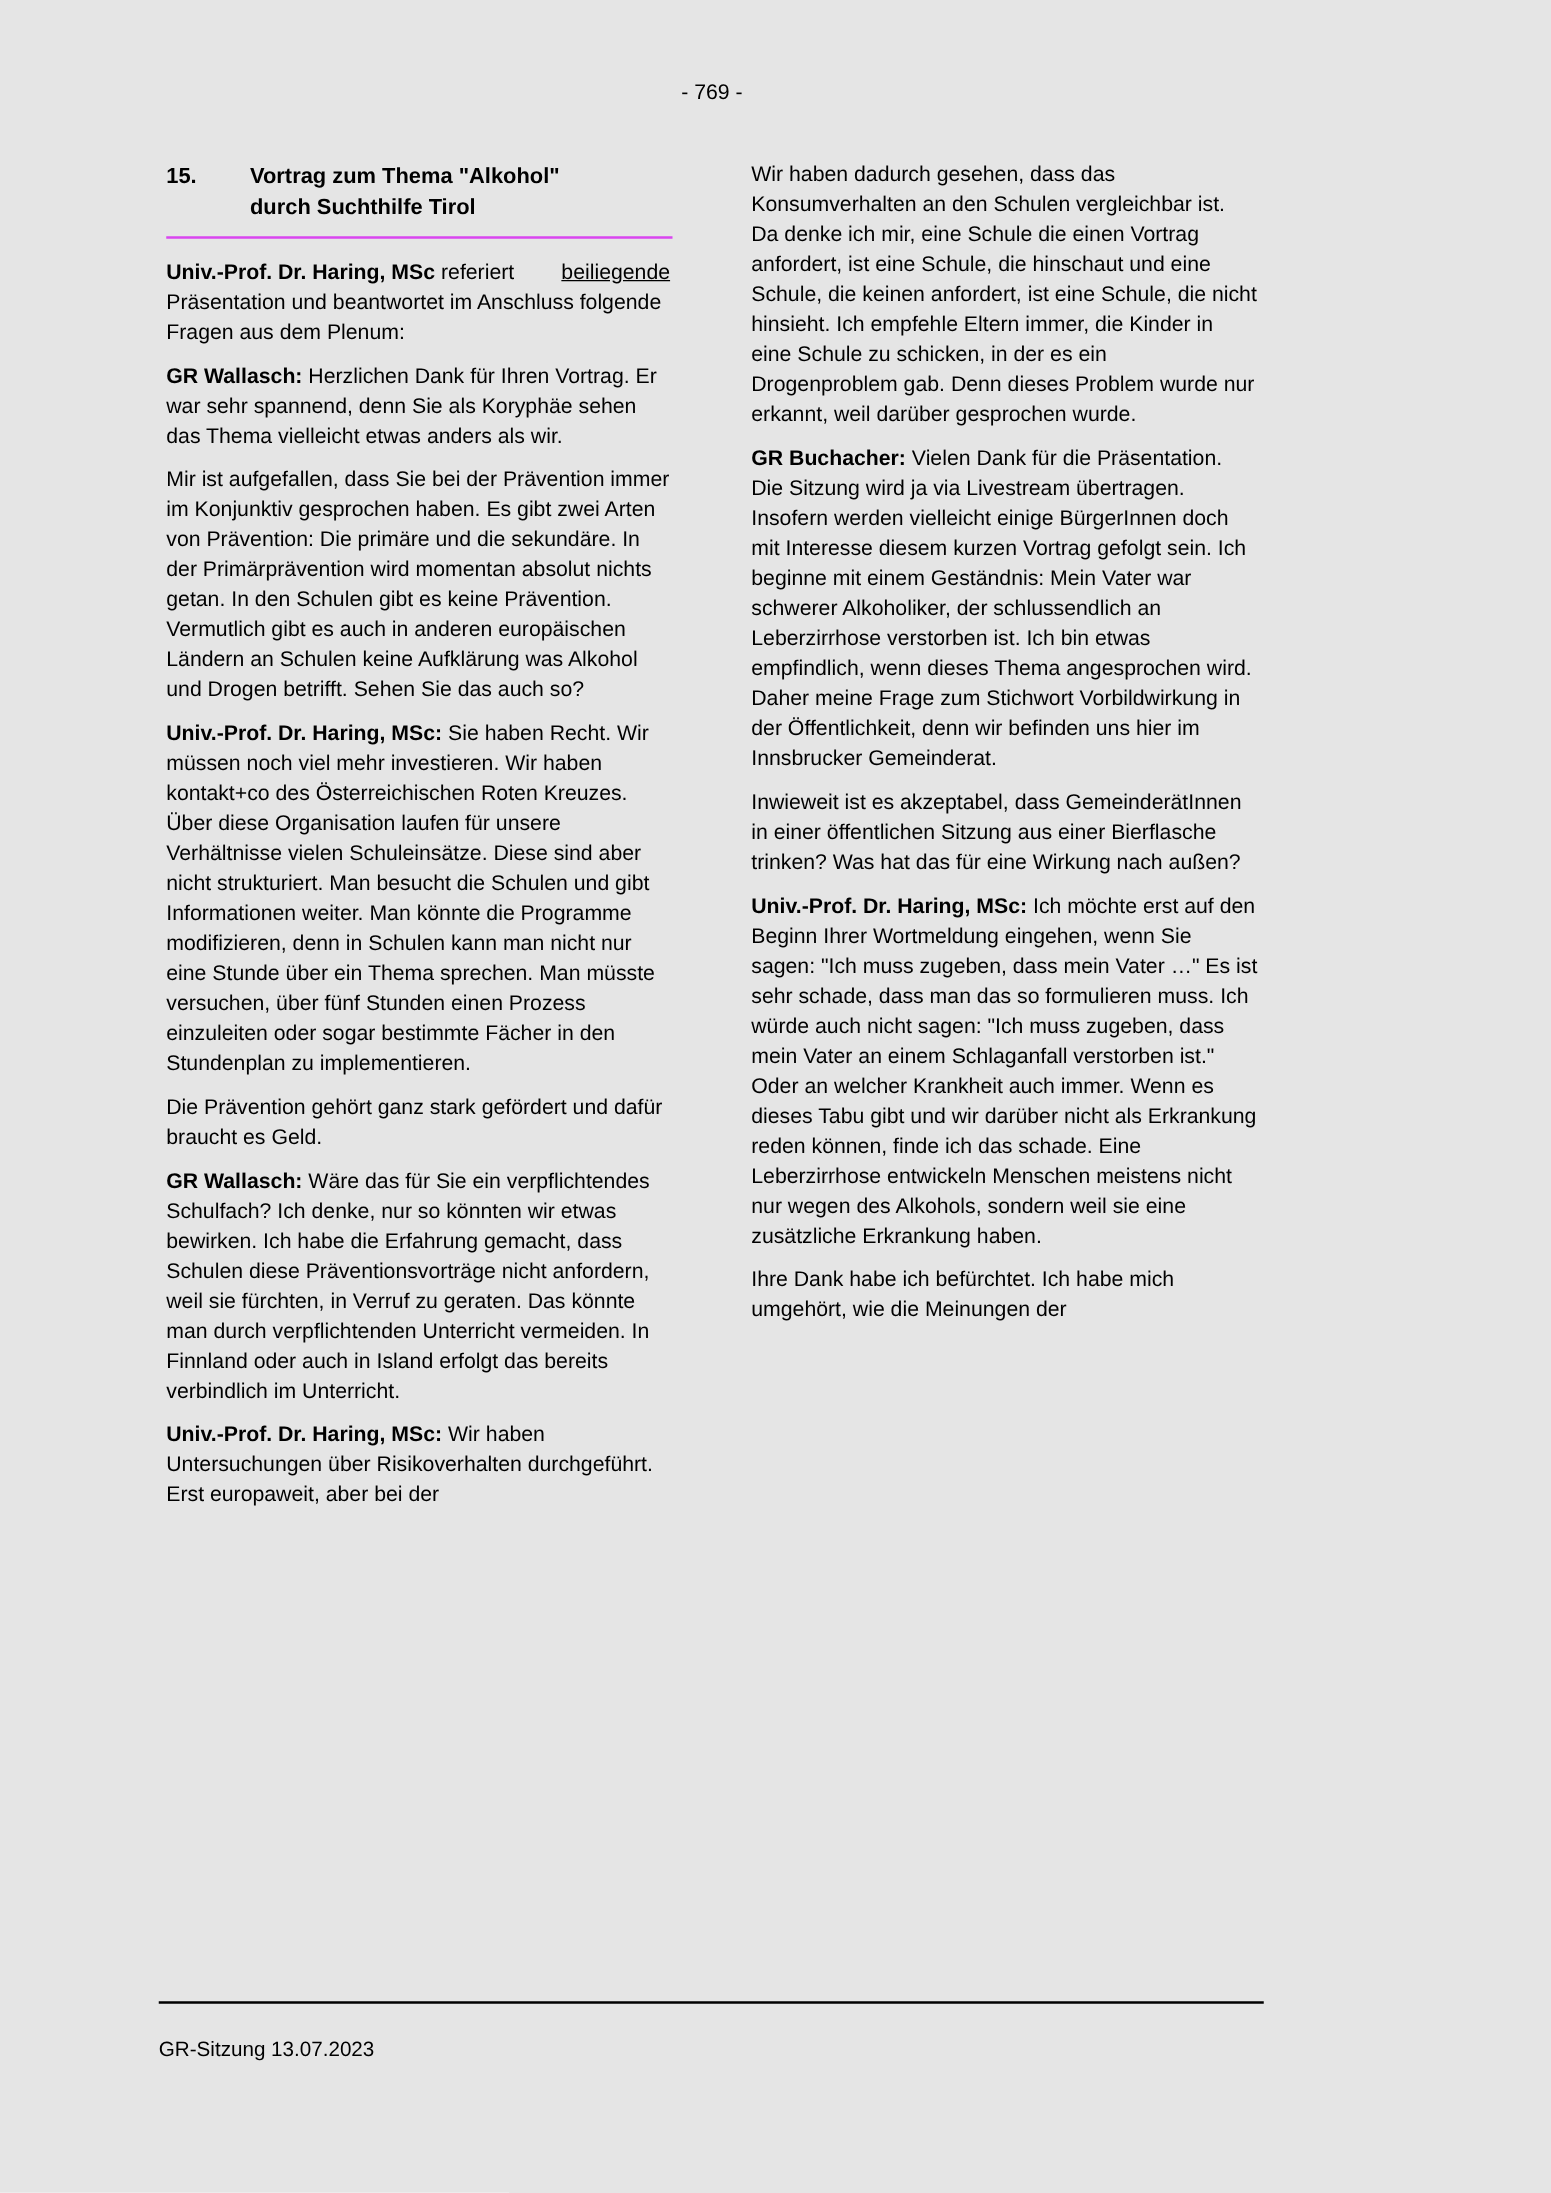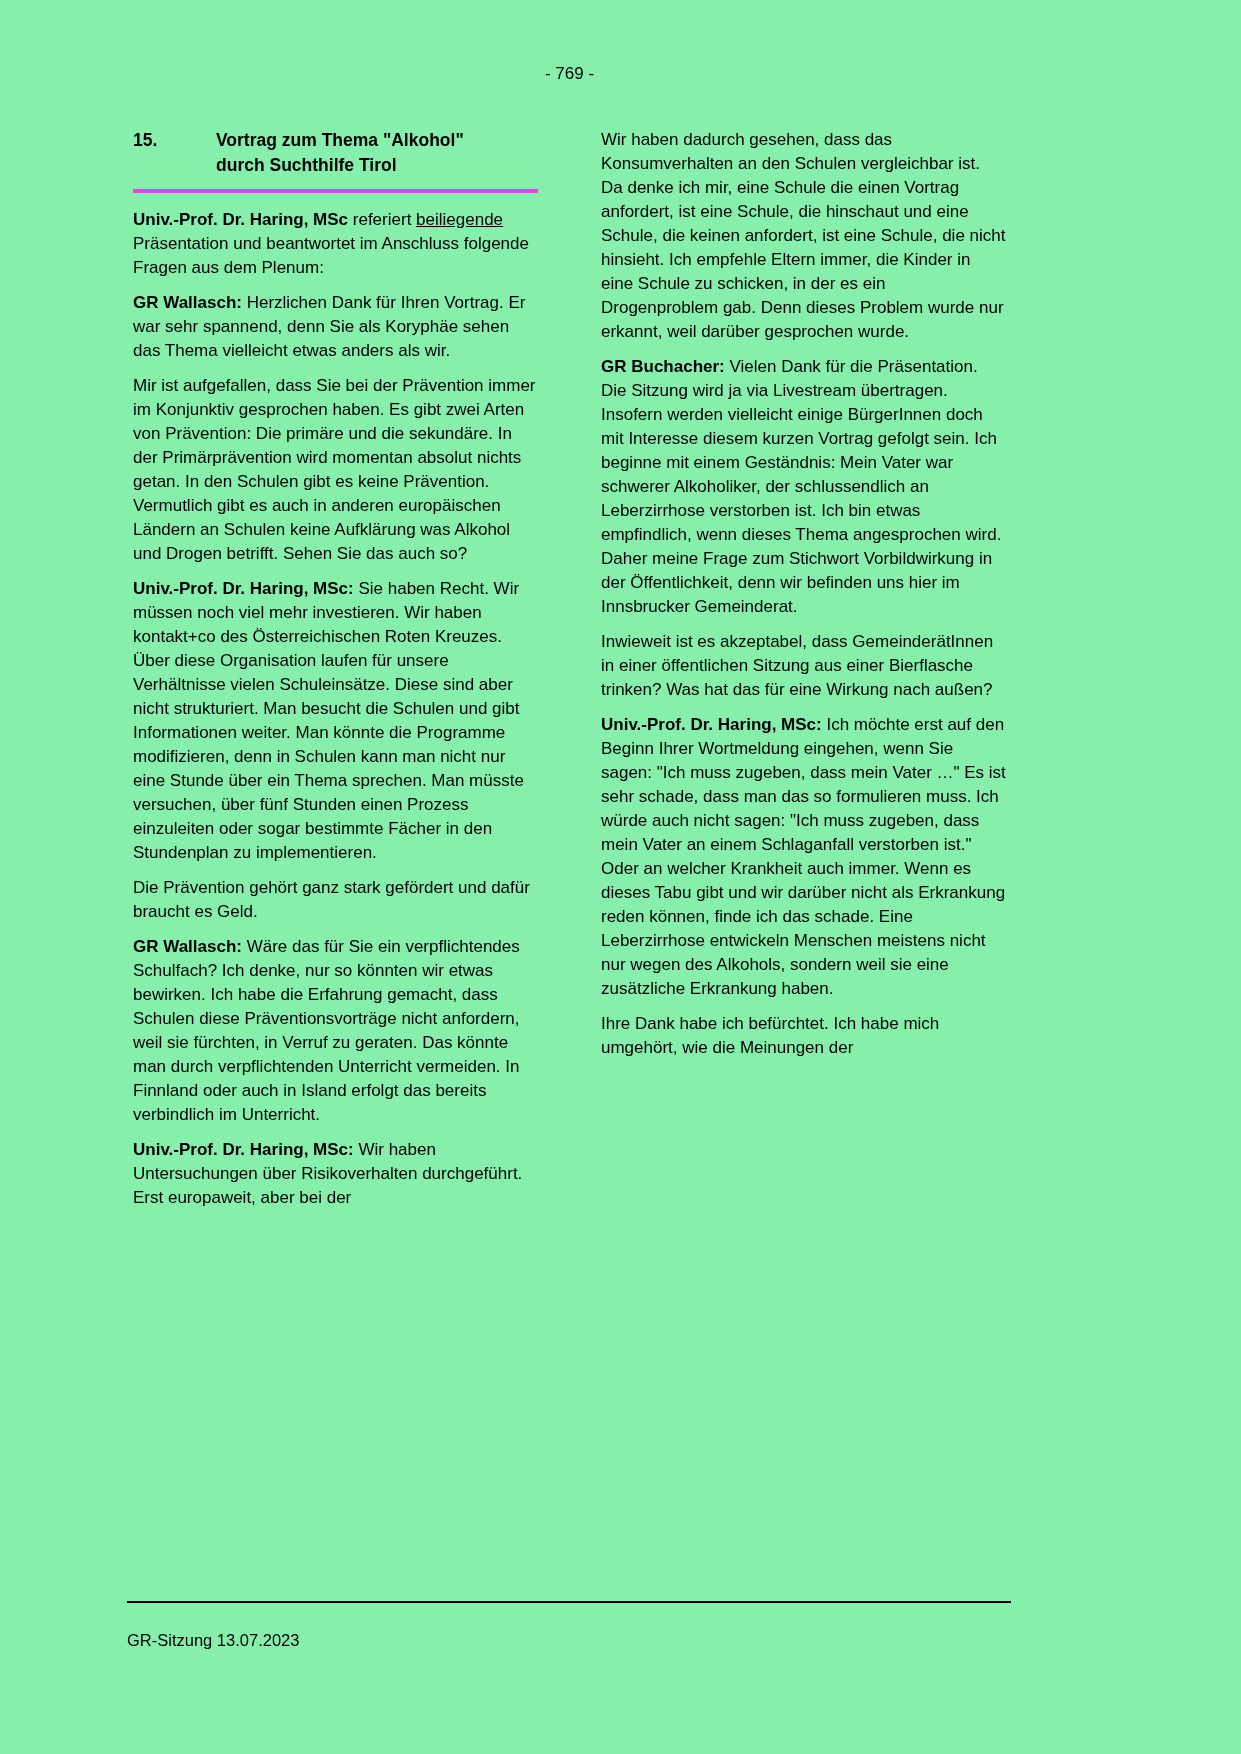--- a/index.html
+++ b/index.html
@@ -7,21 +7,21 @@
   body {
     background: #ffffff;
     font-family: "Liberation Sans", sans-serif;
     color: #000000;
     -webkit-font-smoothing: antialiased;
   }
   .sheet {
     position: relative;
     width: 1241px;
     height: 1754px;
-    background: #86efac;
+    background: #e5e5e5;
     overflow: hidden;
   }
   .content {
     position: absolute;
     left: 133px;
     top: 63px;
     width: 873px;
   }
   .page-number {
     text-align: center;
@@ -39,28 +39,27 @@
     font-size: 17px;
     line-height: 24px;
     text-align: left;
   }
   .heading {
     display: flex;
     font-weight: bold;
     font-size: 17.5px;
     line-height: 25px;
     padding-bottom: 11px;
-    border-bottom: 4px solid #d946ef;
+    border-bottom: 2px solid #d946ef;
     margin-bottom: 15px;
-    gap: 16px;
   }
   .heading-number { width: 67px; flex: none; }
   .para { margin: 0 0 11px 0; }
   .para strong { font-weight: bold; }
-  .u { text-decoration: underline; }
+  .u { text-decoration: underline; margin-left: 33px; }
   .footer {
     position: absolute;
     left: 127px;
     top: 1601px;
     width: 884px;
     border-top: 2px solid #000;
     padding-top: 27px;
     font-size: 16.5px;
     line-height: 21px;
   }

